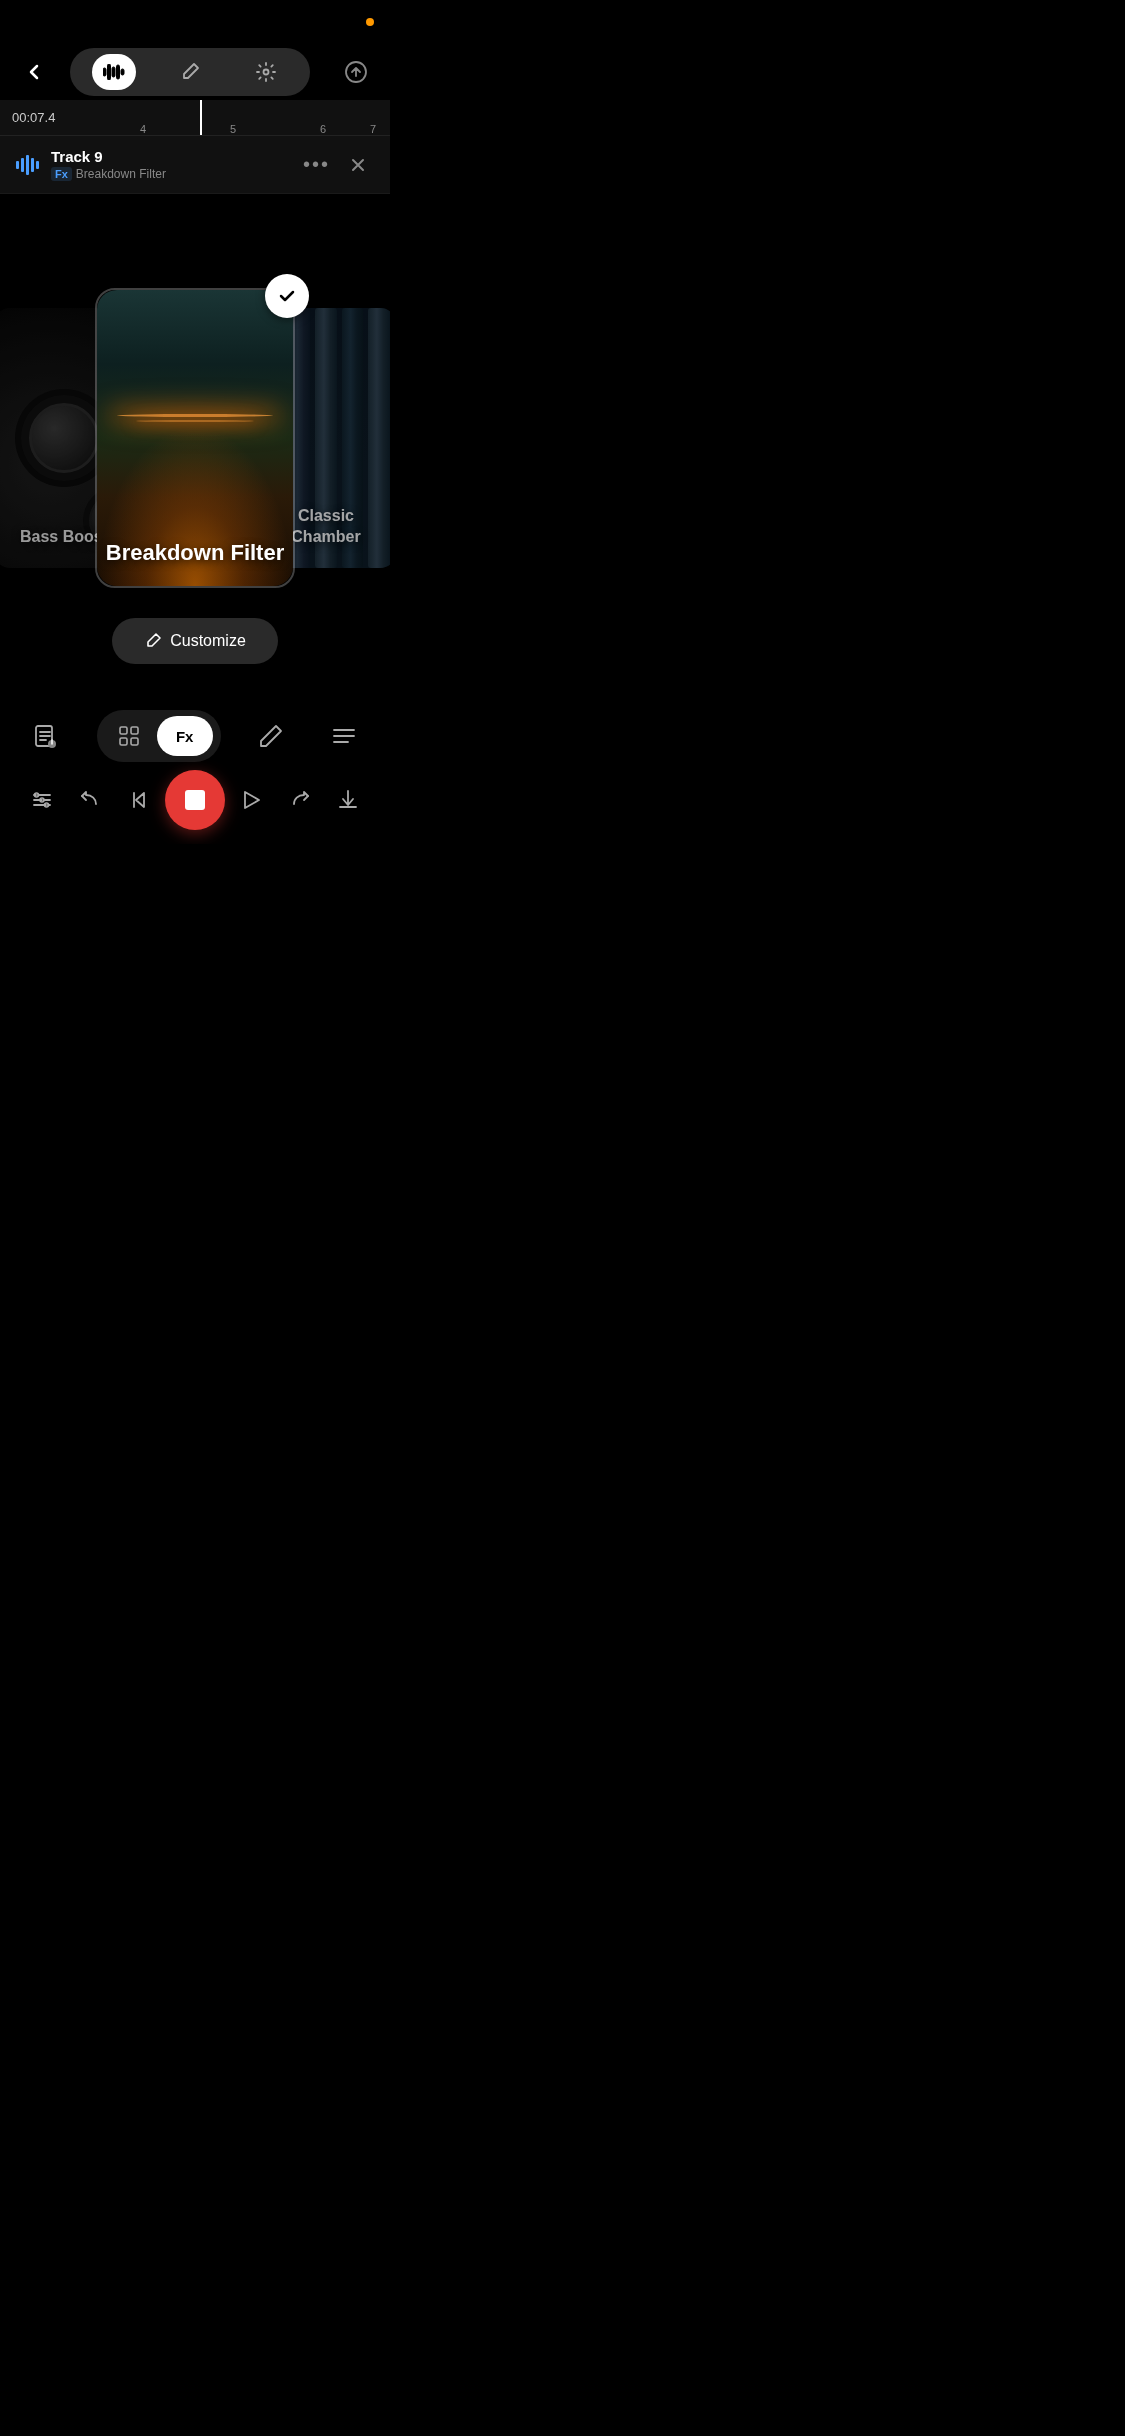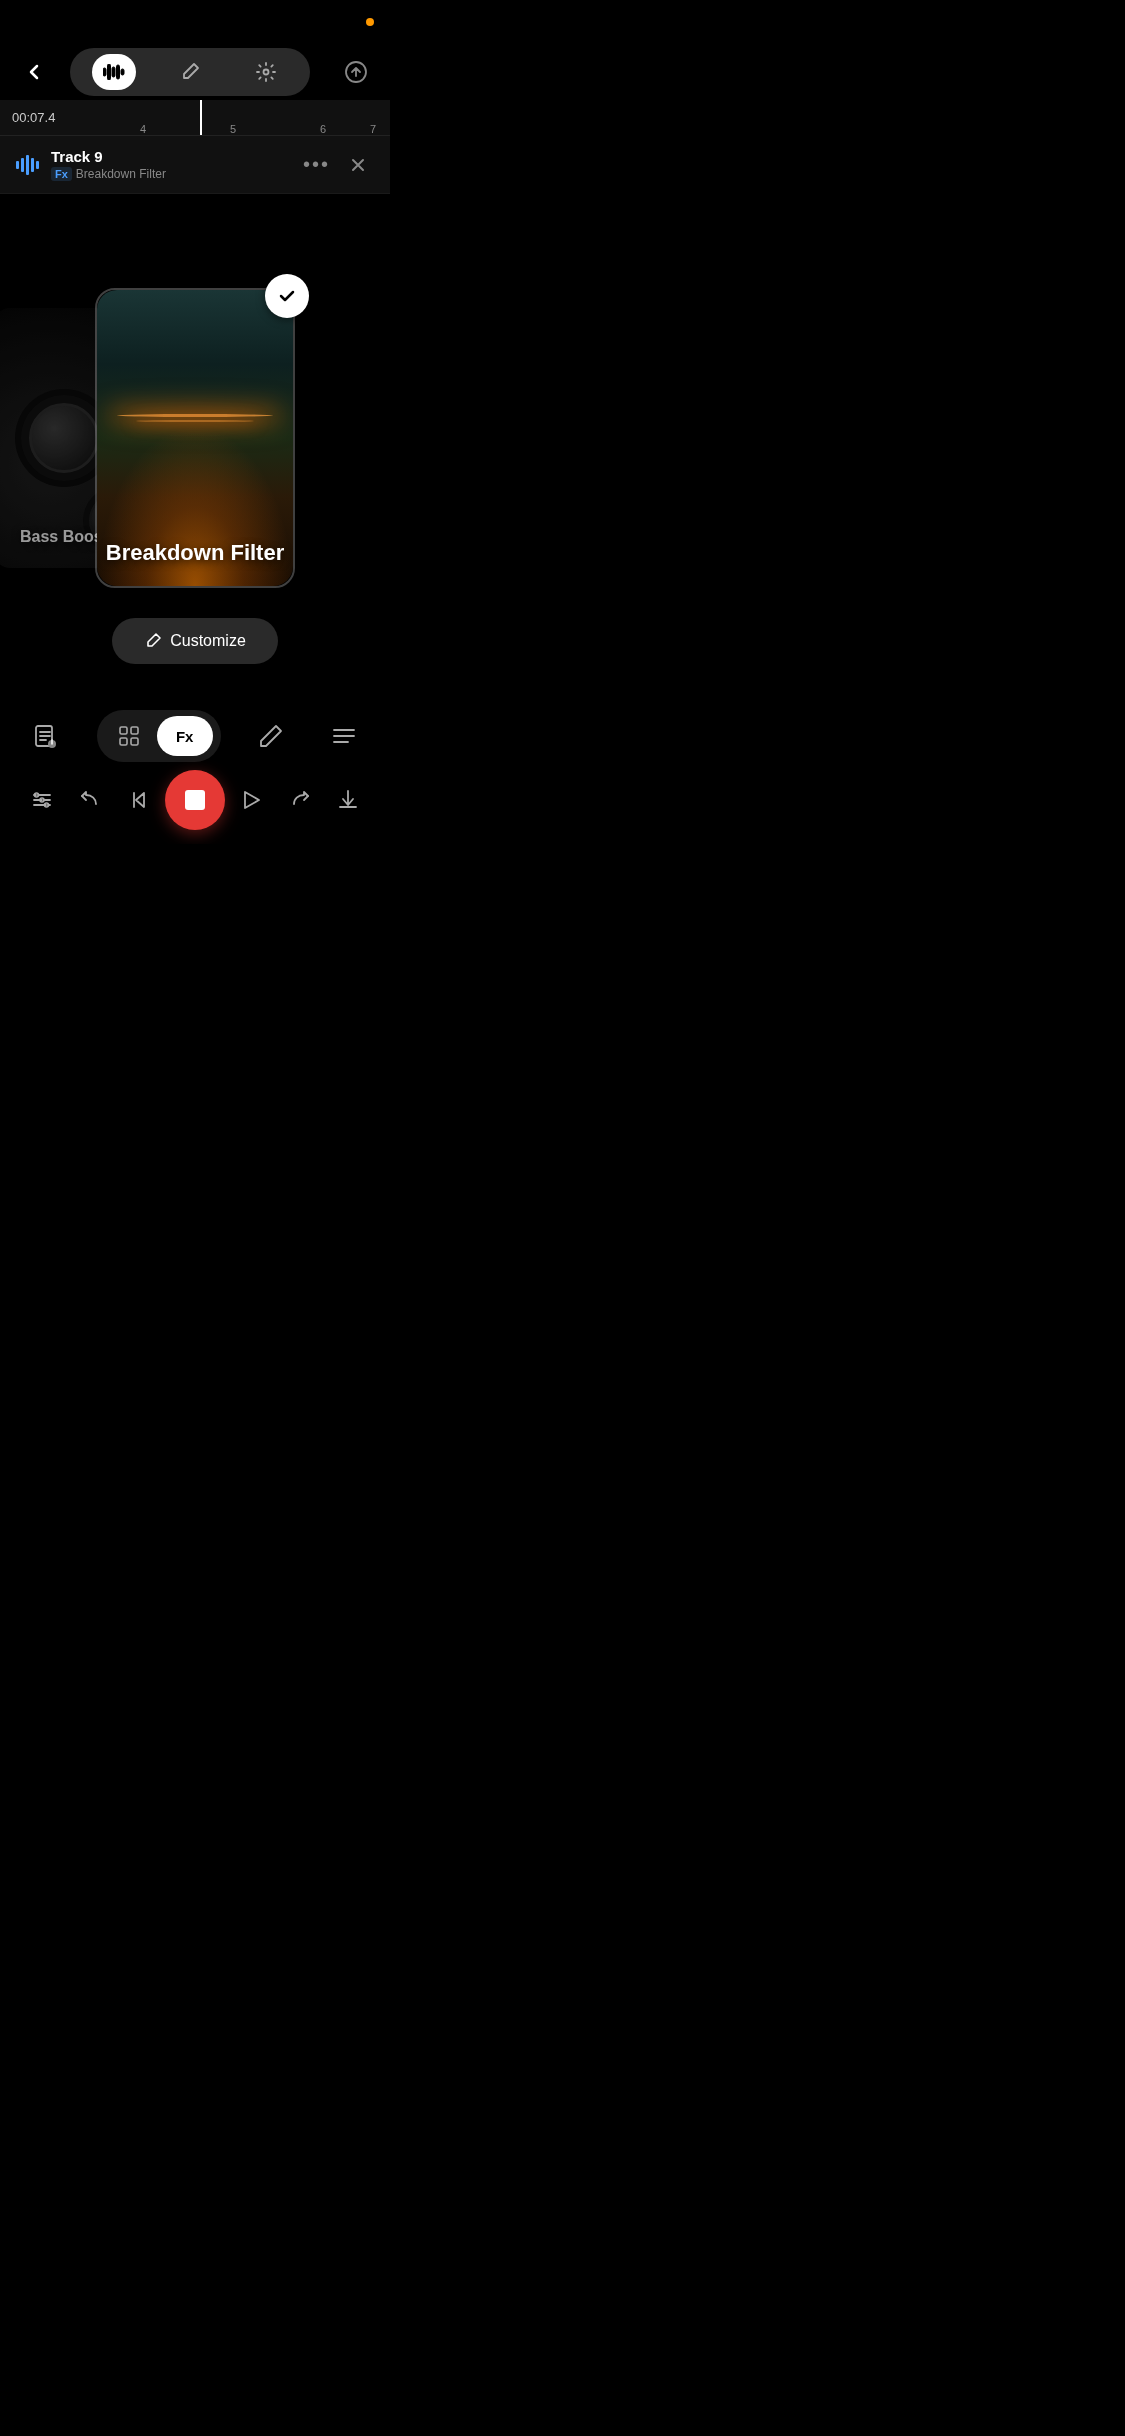--- a/index.html
+++ b/index.html
@@ -527,20 +527,33 @@
 
             <div style="position:absolute;bottom:0;left:0;right:0;height:160px;background:radial-gradient(ellipse at 50% 100%,rgba(255,130,0,0.55) 0%,rgba(200,90,0,0.3) 35%,transparent 70%);"></div>
 
             <div style="position:absolute;top:42%;left:10%;right:10%;height:3px;background:rgba(255,160,60,0.75);border-radius:50%;box-shadow:0 0 24px 8px rgba(255,120,0,0.5);"></div>
 
             <div style="position:absolute;top:44%;left:20%;right:20%;height:2px;background:rgba(255,150,50,0.5);border-radius:50%;box-shadow:0 0 16px 4px rgba(255,100,0,0.3);"></div>
           </div>
           <span class="preset-label" style="font-size:22px;font-weight:700;z-index:5;position:absolute;bottom:20px;left:0;right:0;text-align:center;line-height:1.2;">Breakdown Filter</span>
         </div>
 
+        <div class="preset-card side side-right" style="width:140px;height:260px;right:4px;top:30px;position:absolute;border-radius:16px;overflow:hidden;opacity:0.75;">
+          <div style="position:absolute;top:0;left:0;right:0;bottom:0;background:linear-gradient(180deg,#0a1520 0%,#0d1a25 100%);">
+
+            <div style="display:flex;gap:5px;padding:0 6px;height:100%;align-items:stretch;">
+              <div style="flex:1;background:linear-gradient(90deg,#1a2a35 0%,#2d3f4e 40%,#1a2a35 70%,#0e1d28 100%);border-radius:3px;"></div>
+              <div style="flex:1;background:linear-gradient(90deg,#152030 0%,#253545 40%,#152030 70%,#0c1825 100%);border-radius:3px;"></div>
+              <div style="flex:1;background:linear-gradient(90deg,#1a2a35 0%,#2d3f4e 40%,#1a2a35 70%,#0e1d28 100%);border-radius:3px;"></div>
+              <div style="flex:1;background:linear-gradient(90deg,#0f1f2a 0%,#1a2f3e 40%,#0f1f2a 70%,#0a1820 100%);border-radius:3px;"></div>
+              <div style="flex:1;background:linear-gradient(90deg,#1a2a35 0%,#2d3f4e 40%,#1a2a35 70%,#0e1d28 100%);border-radius:3px;"></div>
+            </div>
+          </div>
+          <span class="preset-label side-label" style="font-size:16px;font-weight:700;color:rgba(255,255,255,0.85);">Classic Chamber</span>
+        </div>
 
       </div>
 
       <button class="customize-btn" style="border:none;outline:none;">
         <svg width="18" height="18" viewBox="0 0 18 18" fill="none">
           <path d="M12 2l4 4-8 8H4v-4l8-8z" stroke="#fff" stroke-width="1.6" stroke-linejoin="round"></path>
         </svg>
         <span>Customize</span>
       </button>
 

